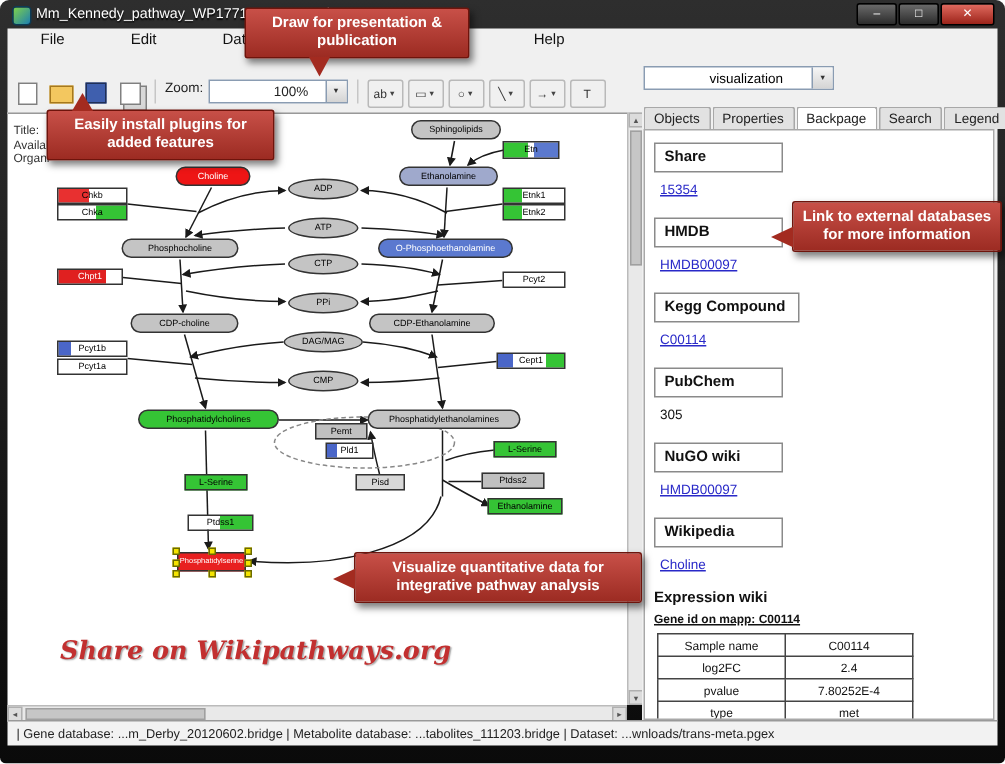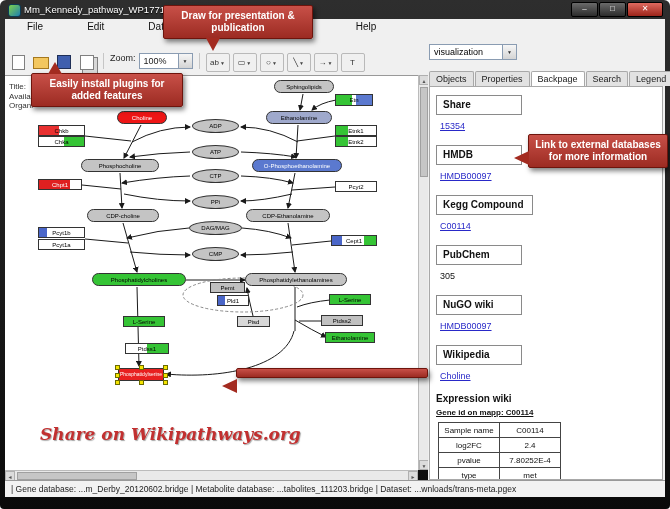--- a/index.html
+++ b/index.html
@@ -18,21 +18,21 @@
   .chrome{position:absolute;left:5px;top:19px;width:660px;height:56px;background:#f0f0f0;border-bottom:1px solid #b8b8b8;}
   .menubar{position:absolute;left:5px;top:20px;height:14px;display:flex;font-size:10px;color:#111;}
   .menubar span{padding:1px 22px;}
   .toolrow{position:absolute;left:8px;top:53px;height:20px;display:flex;align-items:flex-start;gap:3px;font-size:9px;color:#222;}
   .tbtn{width:20px;height:18px;display:flex;align-items:center;justify-content:center;}
   .ic-new{width:11px;height:13px;background:#fff;border:1px solid #808080;}
   .ic-open{width:14px;height:10px;background:#f3c75f;border:1px solid #a5781e;margin-top:2px;}
   .ic-save{width:12px;height:12px;background:#3f5fae;border:1px solid #1f2f57;}
   .ic-copy{width:12px;height:13px;background:#fff;border:1px solid #808080;box-shadow:3px 3px 0 #d8d8d8,3px 3px 0 1px #808080;}
   .sep{width:1px;height:16px;background:#c6c6c6;margin:0 3px;}
-  .combo{display:flex;align-items:center;background:#fff;border:1px solid #8a9cb2;height:14px;font-size:9px;}
+  .combo{display:flex;align-items:center;background:#fff;border:1px solid #8a9cb2;height:14px;font-size:9px;padding-left:39px;}
   .combo .val{padding:0 4px;white-space:nowrap;}
   .combo .arrow{width:13px;height:100%;background:linear-gradient(#f6f6f6,#d4d4d4);border-left:1px solid #8a9cb2;
     display:flex;align-items:center;justify-content:center;font-size:5px;color:#333;}
   .toolbtn{height:17px;min-width:22px;display:flex;align-items:center;justify-content:center;gap:1px;
     background:#f0f0f0;border:1px solid #b9b9b9;border-radius:2px;font-size:8px;color:#333;}
   .toolbtn .dd{font-size:5px;color:#444;}
   
   .canvas{position:absolute;left:5px;top:75px;width:413px;height:395px;background:#fff;border-top:1px solid #999;z-index:1;}
   .edges{position:absolute;left:0;top:0;z-index:2;pointer-events:none;}
   .info-strip{position:absolute;left:9px;top:82px;width:24px;z-index:3;font-size:8px;color:#333;line-height:9.5px;overflow:hidden;white-space:nowrap;}
@@ -56,21 +56,21 @@
   .panel-body{position:absolute;left:1px;top:14px;right:2px;bottom:0;background:#fff;border:1px solid #a8a8a8;
     overflow:hidden;padding:8px 6px 0 6px;box-sizing:border-box;font-size:9px;color:#111;}
   .bp-header{display:inline-block;min-width:70px;border:1px solid #8a8a8a;background:#fff;padding:3px 8px 4px 6px;
     font-size:10px;font-weight:bold;margin-top:14px;}
   .bp-header.first{margin-top:0;}
   .bp-link{display:block;margin:6px 0 0 4px;color:#2929c8;text-decoration:underline;font-size:9px;}
   .bp-plain{display:block;margin:6px 0 0 4px;color:#111;font-size:9px;}
   .bp-exp{margin-top:12px;font-size:10px;font-weight:bold;}
   .bp-geneid{margin-top:4px;font-size:8px;font-weight:bold;text-decoration:underline;}
   table.exp{border-collapse:collapse;margin:5px 0 0 2px;}
-  table.exp td{border:1px solid #444;font-size:8px;padding:2px 4px;text-align:center;min-width:52px;height:10px;}
+  table.exp td{border:1px solid #444;font-size:8px;padding:2px 16px;text-align:center;min-width:52px;height:10px;}
   
   .statusbar{position:absolute;left:5px;top:480px;width:660px;height:17px;background:#f2f2f2;border-top:1px solid #999;z-index:5;
     font-size:8.5px;color:#222;line-height:17px;padding-left:6px;box-sizing:border-box;white-space:nowrap;overflow:hidden;}
   
   .callout{position:absolute;z-index:10;background:linear-gradient(#c85048,#9c2b22);border:1px solid #6e140c;color:#fff;
     font-weight:bold;font-size:10px;text-align:center;padding:4px 6px;border-radius:2px;box-shadow:2px 3px 5px rgba(0,0,0,.5);line-height:12px;}
   .pt{position:absolute;width:0;height:0;}
   .pt-down{border-left:7px solid transparent;border-right:7px solid transparent;border-top:13px solid #a32b20;bottom:-13px;}
   .pt-up{border-left:7px solid transparent;border-right:7px solid transparent;border-bottom:12px solid #a32b20;top:-12px;}
   .pt-left{border-top:7px solid transparent;border-bottom:7px solid transparent;border-right:15px solid #a32b20;left:-15px;}
@@ -318,16 +318,17 @@
   </div>
   <div class="callout" style="left:31px;top:73px;width:138px">
     <span>Easily install plugins for added features</span>
     <i class="pt pt-up" style="left:16px"></i>
   </div>
   <div class="callout" style="left:528px;top:134px;width:126px">
     <span>Link to external databases for more information</span>
     <i class="pt pt-left" style="top:16px"></i>
   </div>
   <div class="callout" style="left:236px;top:368px;width:178px">
+    <span>Visualize quantitative data for integrative pathway analysis</span>
     <i class="pt pt-left" style="top:10px"></i>
   </div>
 
 </div>
 
 </body></html>

